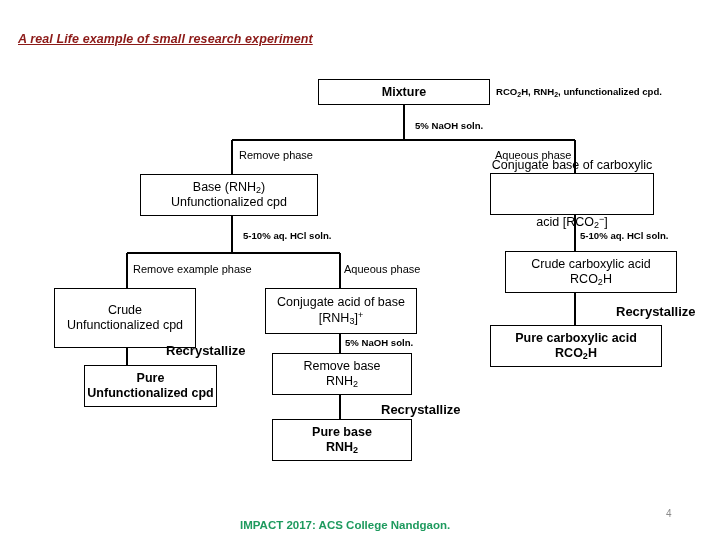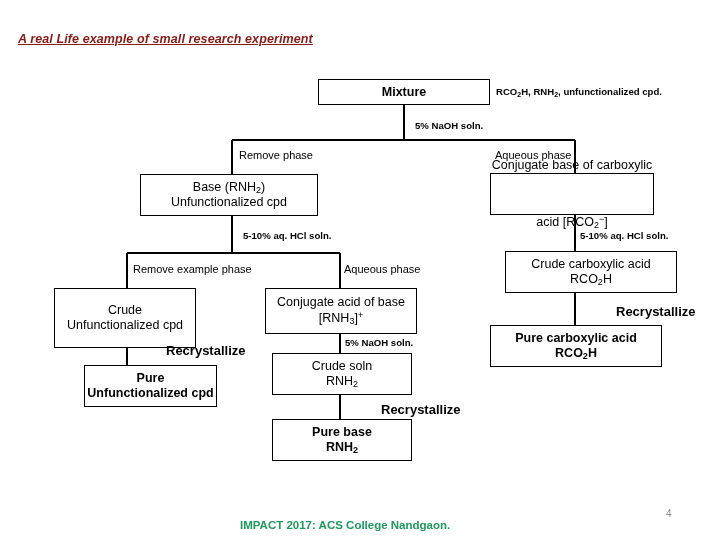--- a/index.html
+++ b/index.html
@@ -181,21 +181,21 @@
       <span class="ln">Crude carboxylic acid</span>
       <span class="ln">RCO<sub>2</sub>H</span>
     </div>
 
     <div class="node bold" style="left:64px; top:365px; width:133px; height:42px;margin-left:20px;">
       <span class="ln">Pure</span>
       <span class="ln">Unfunctionalized cpd</span>
     </div>
 
     <div class="node" style="left:272px; top:353px; width:140px; height:42px;">
-      <span class="ln">Crude soln</span>
+      <span class="ln">Remove base</span>
       <span class="ln">RNH<sub>2</sub></span>
     </div>
 
     <div class="node bold" style="left:490px; top:325px; width:172px; height:42px;">
       <span class="ln">Pure carboxylic acid</span>
       <span class="ln">RCO<sub>2</sub>H</span>
     </div>
 
     <div class="node bold" style="left:272px; top:419px; width:140px; height:42px;">
       <span class="ln">Pure base</span>

